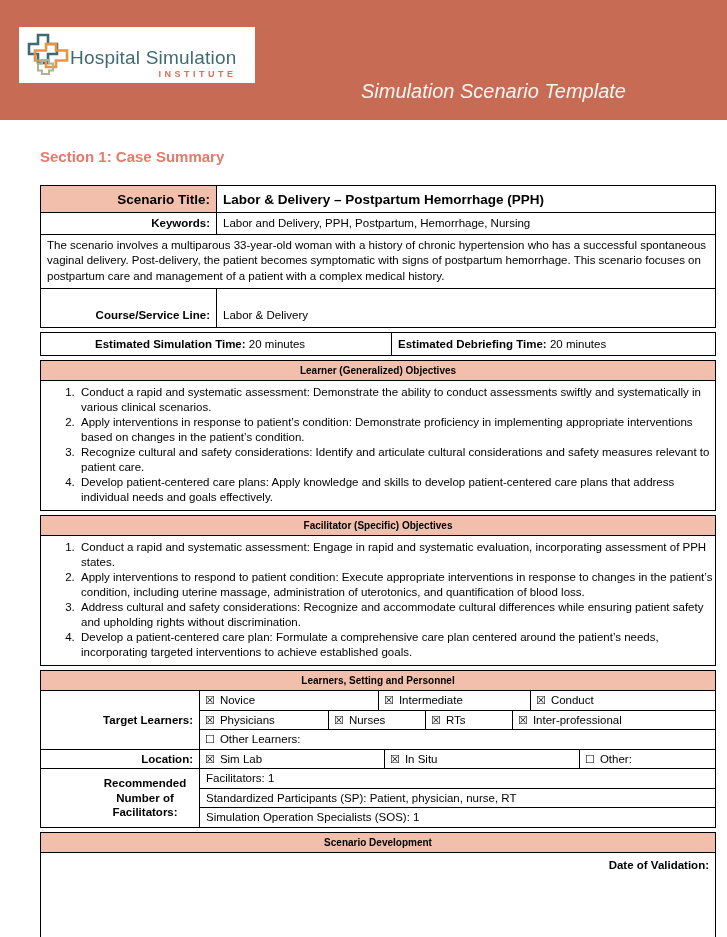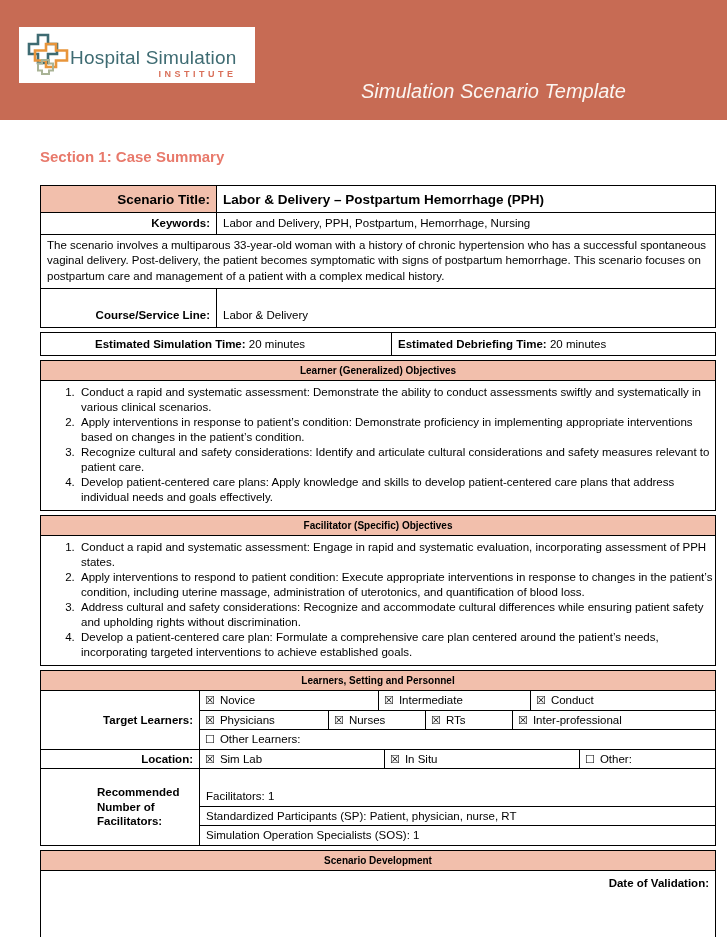--- a/index.html
+++ b/index.html
@@ -35,30 +35,30 @@
   .times .cell{padding:4px 6px;}
   .times .t-left{flex:0 0 302px;margin-left:48px;}
   .times .t-right{flex:1;}
 
   .subheader{background:var(--table-header-bg,#F2BFAC);text-align:center;font-weight:bold;font-size:10px;padding:2px 0;border-bottom:1.5px solid #000;line-height:15px;}
   ol.obj{margin:4px 0 6px;padding-left:37px;}
   ol.obj li{padding-left:3px;margin-bottom:1px;}
 
   .split{display:flex;border-top:1.5px solid #000;}
   .split:first-of-type{border-top:none;}
-  .leftlabel{flex:0 0 158px;display:flex;align-items:center;justify-content:flex-end;text-align:left;font-weight:bold;padding:2px 6px;box-sizing:border-box;}
+  .leftlabel{flex:0 0 158px;display:flex;align-items:center;justify-content:flex-end;text-align:center;font-weight:bold;padding:2px 6px;box-sizing:border-box;}
   .leftlabel .wrapnarrow{display:inline-block;width:96px;}
   .rights{flex:1;display:flex;flex-direction:column;border-left:1.5px solid #000;}
   .r{display:flex;border-top:1.5px solid #000;}
   .r:first-child{border-top:none;}
   .ccell{padding:2px 5px;box-sizing:border-box;border-left:1.5px solid #000;display:flex;gap:5px;align-items:baseline;min-height:17px;}
   .ccell:first-child{border-left:none;}
   .cb{font-family:"DejaVu Sans",sans-serif;font-size:11px;line-height:13px;}
   .plain{display:block;padding:2px 6px;border-top:1.5px solid #000;}
-  .plain:first-child{border-top:none;margin-top:18px;}
+  .plain:first-child{border-top:none;}
 
   .dev-label{flex:0 0 175px;text-align:right;font-weight:bold;padding:5px 6px 2px;box-sizing:border-box;}
   .dev-value{flex:1;border-left:1.5px solid #000;padding:6px 6px 2px;box-sizing:border-box;}
   .dev-r1{min-height:31px;flex-direction:column;}
   .dev-r2{min-height:29px;text-decoration:underline;}
   .dev-r3{min-height:19px;}
 </style>
 </head>
 <body>
 

